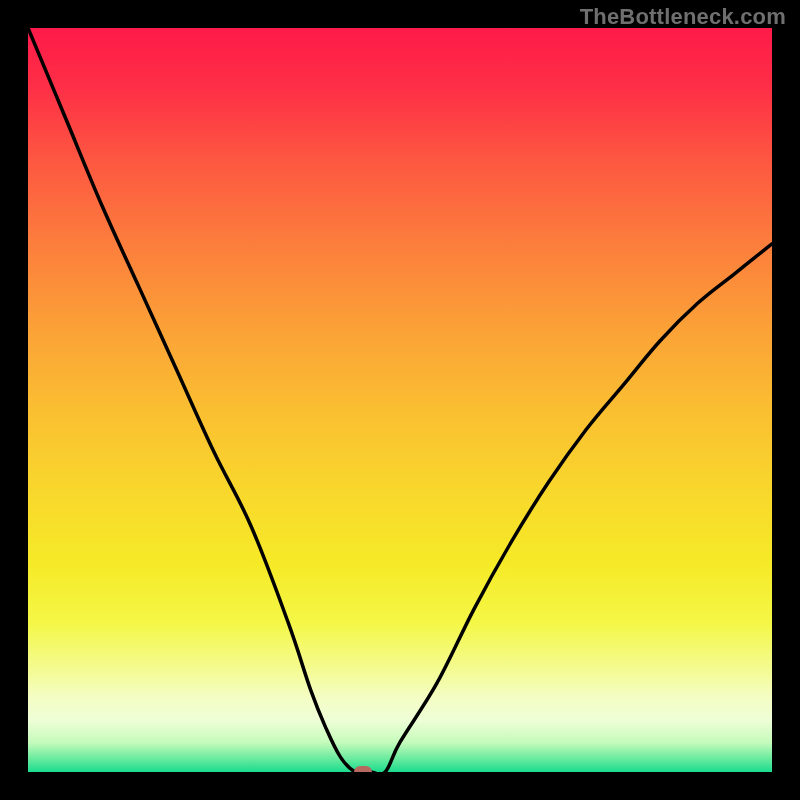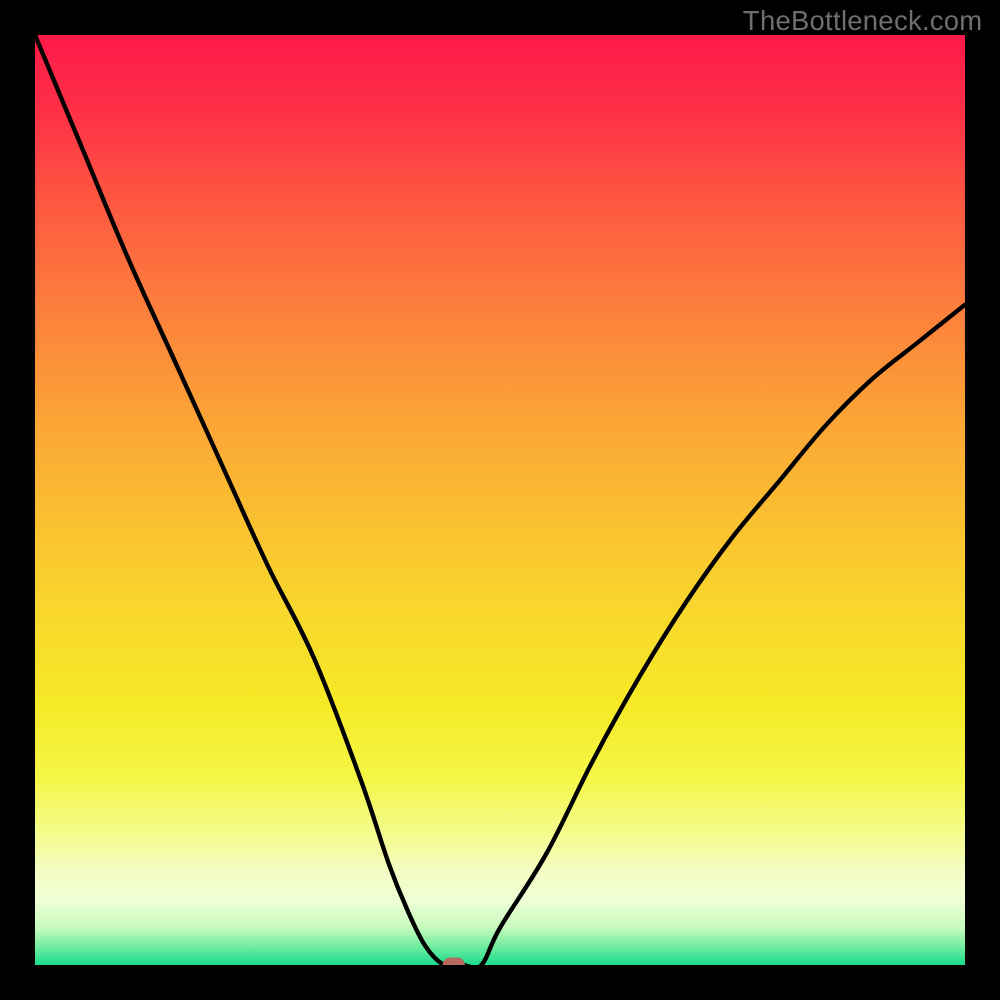--- a/index.html
+++ b/index.html
@@ -15,21 +15,21 @@
     width: 800px;
     height: 800px;
     background: #000;
   }
   .watermark {
     position: absolute;
     top: 4px;
     right: 14px;
     color: #6f6f6f;
     font-size: 22px;
-    font-weight: 400;
+    font-weight: 700;
     letter-spacing: 0.2px;
     z-index: 5;
   }
   .plot-area {
     position: absolute;
     left: 28px;
     top: 28px;
     width: 744px;
     height: 744px;
     overflow: hidden;

